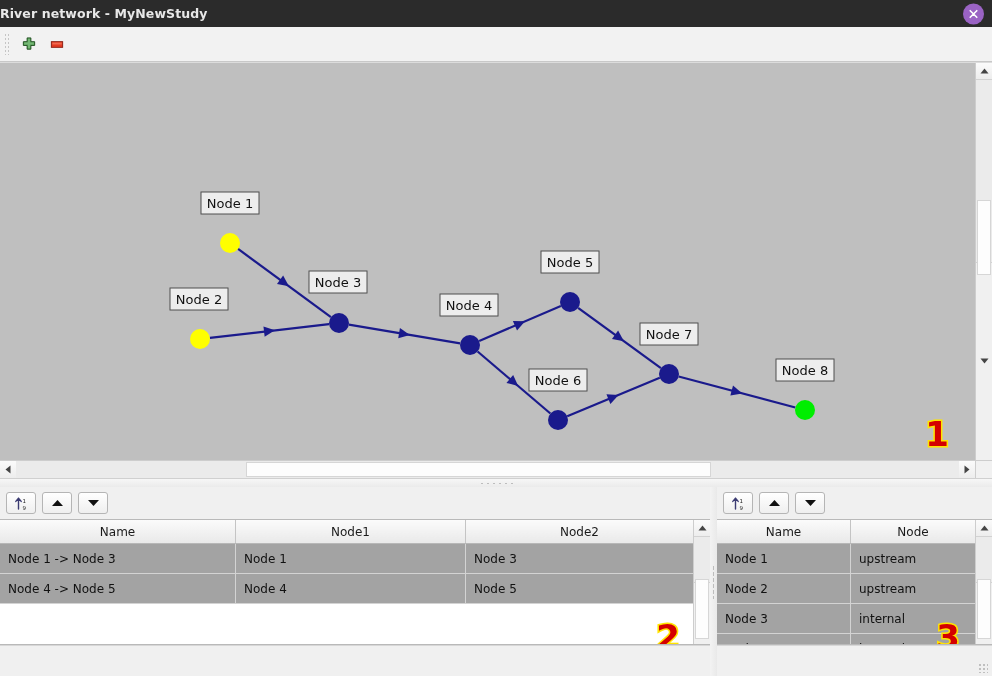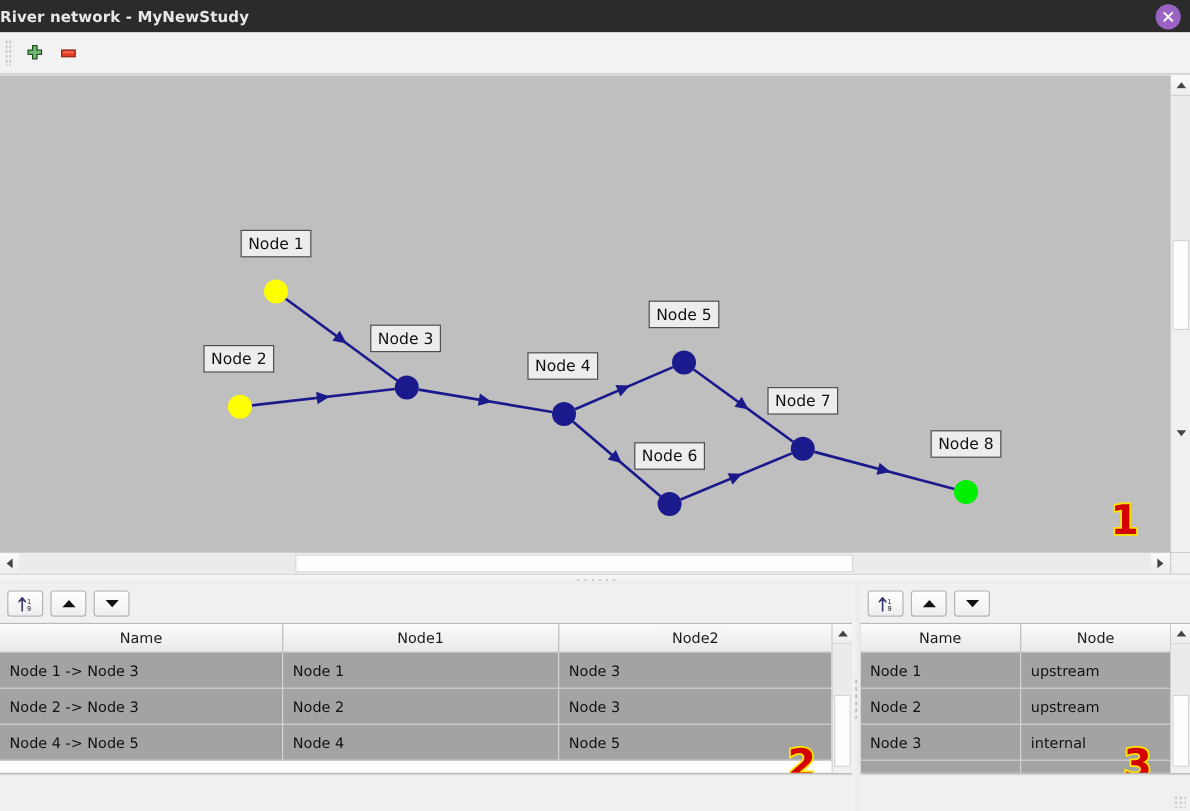--- a/index.html
+++ b/index.html
@@ -511,25 +511,20 @@
             <tr>
               <th style="width:235px">Name</th>
               <th style="width:229px">Node1</th>
               <th>Node2</th>
             </tr>
           </thead>
           <tbody id="links-body">
               <tr>
                 <td style="width: 235px;">Node 1 -&gt; Node 3</td>
                 <td style="width: 229px;">Node 1</td>
-                <td>Node 3</td>
-              </tr>
-              <tr>
-                <td style="width: 235px;">Node 2 -&gt; Node 3</td>
-                <td style="width: 229px;">Node 2</td>
                 <td>Node 3</td>
               </tr>
               <tr>
                 <td style="width: 235px;">Node 4 -&gt; Node 5</td>
                 <td style="width: 229px;">Node 4</td>
                 <td>Node 5</td>
               </tr>
             </tbody>
         </table>
         <div class="tbl-scroll">

